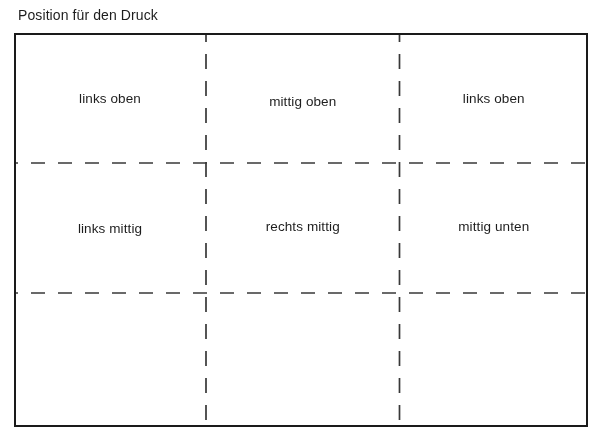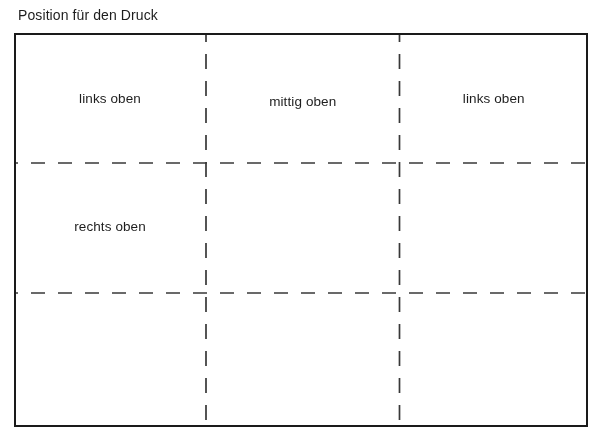--- a/index.html
+++ b/index.html
@@ -92,19 +92,25 @@
     <div class="cell">
       <span>links oben</span>
     </div>
     <div class="cell nudge-down">
       <span>mittig oben</span>
     </div>
     <div class="cell">
       <span>links oben</span>
     </div>
 
+    <div class="cell">
+      <span>links mittig</span>
+    </div>
+    <div class="cell nudge-up">
+      <span>rechts mittig</span>
+    </div>
 
     <div class="cell nudge-up">
-      <span>rechts oben</span>
+      <span>mittig unten</span>
     </div>
   </div>
 
 </div>
 
 </body></html>

